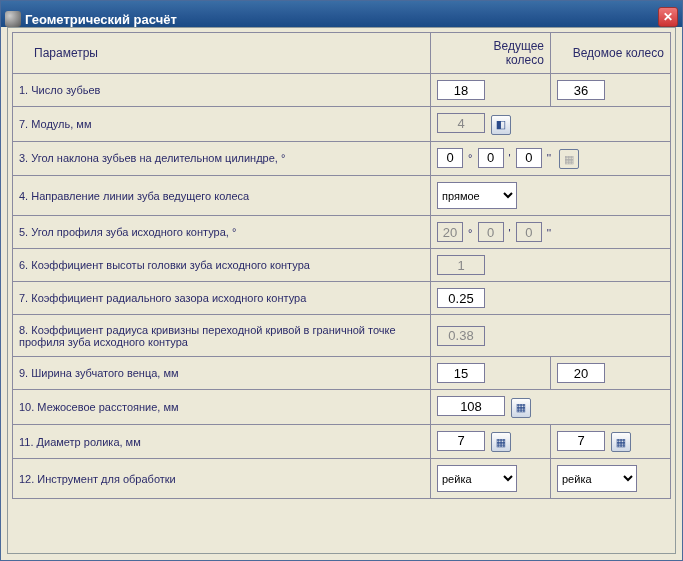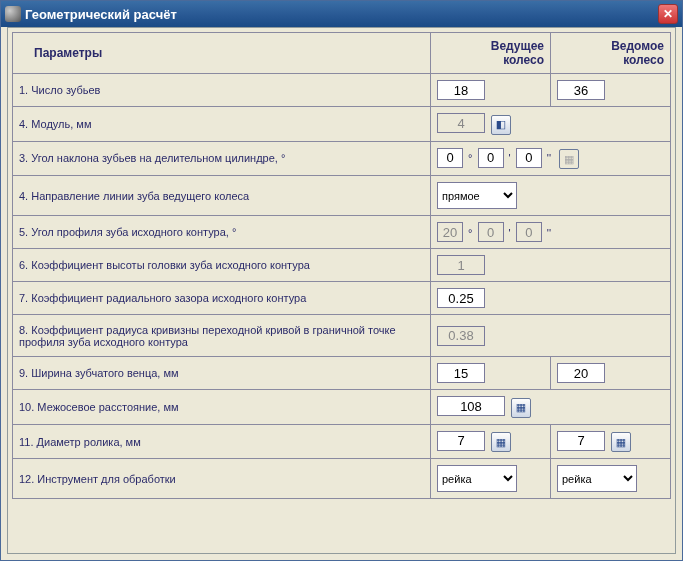--- a/index.html
+++ b/index.html
@@ -15,21 +15,21 @@
     border: 1px solid #4a6a9a;
     background: #ece9d8;
     display: flex;
     flex-direction: column;
   }
   .titlebar {
     height: 26px;
     background: linear-gradient(to bottom, #3a6ea5 0%, #2a5a95 50%, #1a4a85 100%);
     color: #fff;
     display: flex;
-    align-items: center;
+    align-items: flex-end;
     padding: 0 4px 0 4px;
     font-weight: bold;
     font-size: 13px;
   }
   .titlebar .app-icon {
     width: 16px;
     height: 16px;
     background: radial-gradient(circle at 30% 30%, #ccc, #555);
     border-radius: 3px;
     margin-right: 4px;
@@ -86,21 +86,21 @@
     font-size: 11px;
     color: #2a2a6a;
   }
   table.params th, table.params td {
     border: 1px solid #8a8aa0;
     padding: 6px 6px;
     text-align: left;
     vertical-align: middle;
   }
   table.params th {
-    font-weight: bold;
+    font-weight: normal;
     background: #ece9d8;
     color: #2a2a6a;
     font-size: 12px;
     padding-left: 21px;
   }
   table.params th.col-gear { text-align: right; width: 120px; }
   .cell-center { text-align: center; }
   .merged { text-align: center; }
   input.num {
     width: 48px;
@@ -179,21 +179,21 @@
       </thead>
       <tbody>
 
         <tr>
           <td>1. Число зубьев</td>
           <td class="cell-center"><input class="num" value="18" style=""></td>
           <td class="cell-center"><input class="num" value="36" style=""></td>
         </tr>
 
         <tr>
-          <td>4. Модуль, мм</td>
+          <td>7. Модуль, мм</td>
           <td colspan="2" class="merged">
             <input class="num ro" readonly="" value="4" style="">
             <span class="iconbtn erase"></span>
           </td>
         </tr>
 
         <tr>
           <td>3. Угол наклона зубьев на делительном цилиндре, °</td>
           <td colspan="2" class="merged">
             <span class="deg-group">

